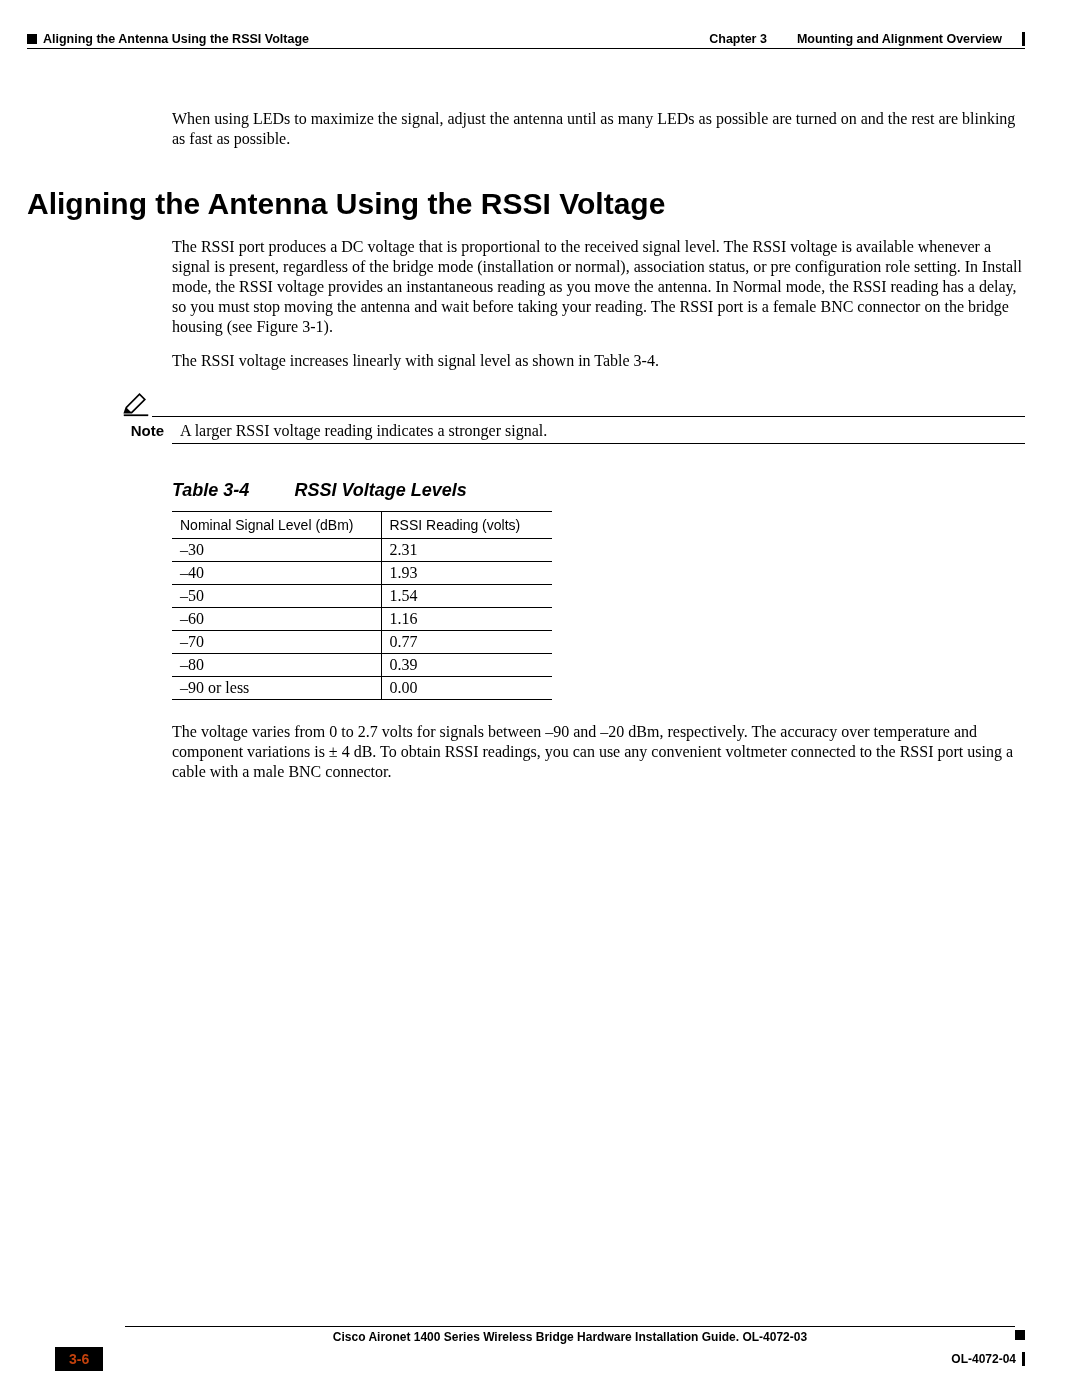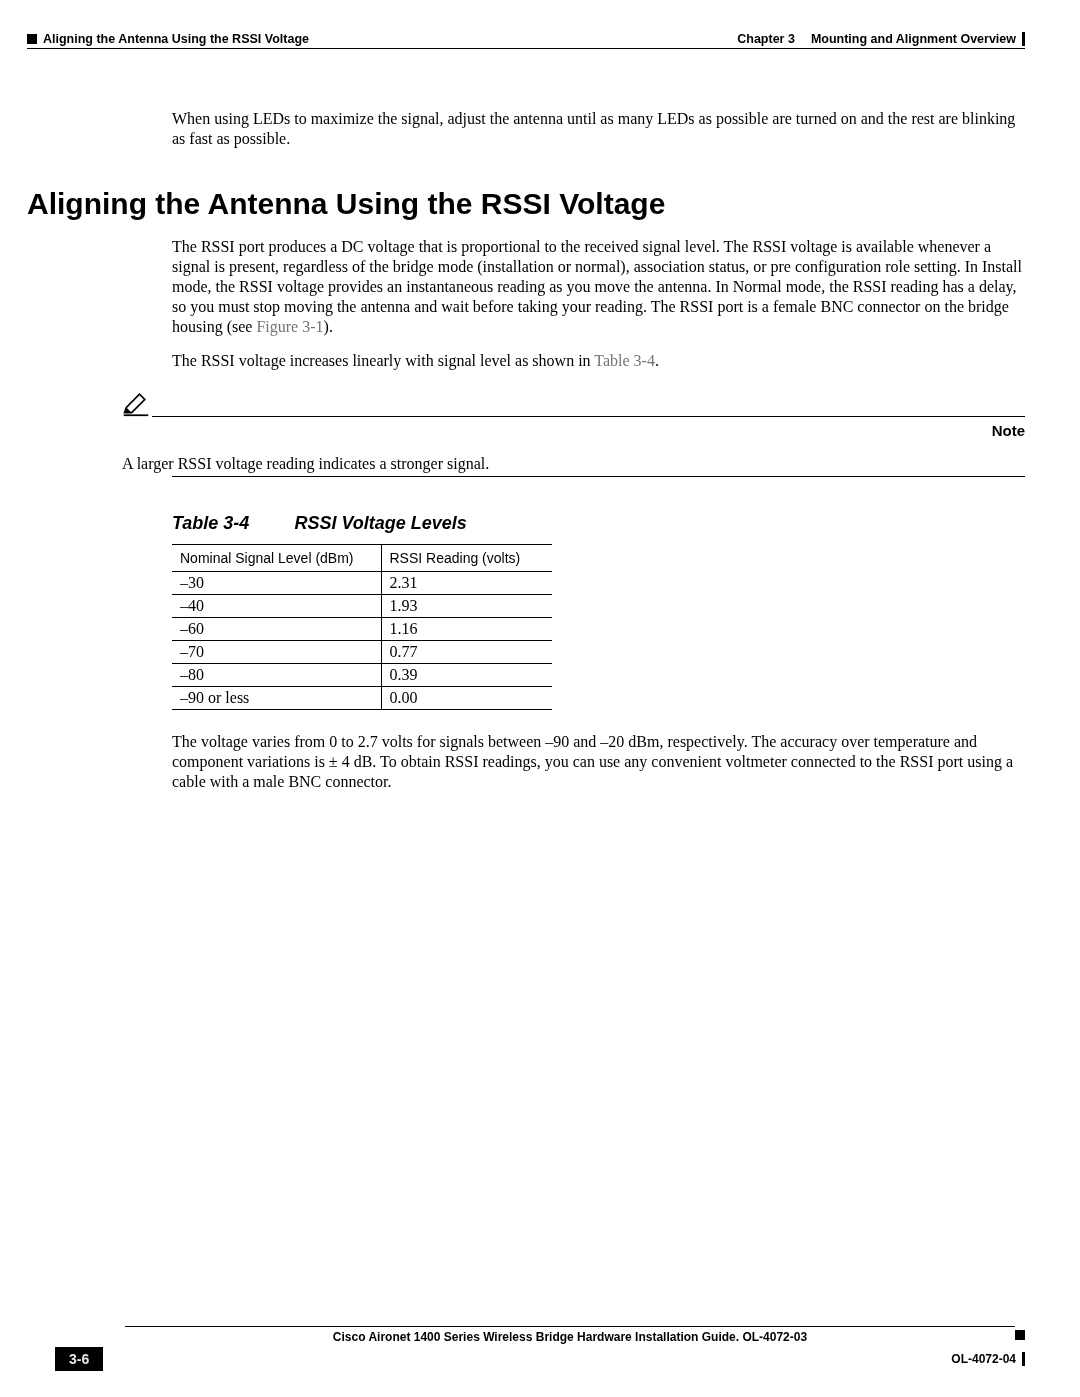--- a/index.html
+++ b/index.html
@@ -27,21 +27,21 @@
     margin-bottom: 2px;
   }
   .header-left {
     display: flex;
     align-items: center;
     gap: 6px;
   }
   .header-right {
     display: flex;
     align-items: center;
-    gap: 6px;
+    gap: 20px;
   }
   .sq {
     width: 10px;
     height: 10px;
     background: #000;
     display: inline-block;
   }
   .tick {
     width: 3px;
     height: 14px;
@@ -55,42 +55,41 @@
     margin: 0 0 60px 0;
   }
   .body-indent { margin-left: 145px; }
   .para { margin: 0 0 14px 0; line-height: 1.25; }
   h1 {
     font-family: Arial, Helvetica, sans-serif;
     font-weight: bold;
     font-size: 30px;
     margin: 38px 0 16px 0;
   }
-  a.xref { color: #737373; text-decoration: none; }
+  a.xref { color: #000000; text-decoration: none; }
 
   .note-block {
     margin-top: 18px;
     margin-left: 95px;
   }
   .note-icon-row {
     display: flex;
     align-items: flex-end;
     gap: 2px;
   }
   .note-rule-top {
     border: none;
     border-top: 1px solid #000;
     margin: 0;
     flex: 1;
   }
   .note-body {
     display: flex;
     gap: 16px;
     padding: 5px 0 3px 0;
-    flex-direction: column;
   }
   .note-label {
     font-family: Arial, Helvetica, sans-serif;
     font-weight: bold;
     font-size: 15px;
     min-width: 36px;
     text-align: right;
     margin-left: 6px;
   }
   .note-rule-bottom {
@@ -159,21 +158,21 @@
     flex: 1;
     margin-left: 70px;
   }
   .footer-bottom {
     display: flex;
     justify-content: space-between;
     align-items: center;
   }
   .page-num-box {
     background: #000;
-    color: #e5e5e5;
+    color: #c2410c;
     padding: 4px 14px;
     font-size: 14px;
   }
 </style>
 </head>
 <body>
 
 <div class="page">
 
   <div class="header-row">
@@ -238,20 +237,24 @@
       <tbody>
         <tr>
             <td>–30</td>
             <td>2.31</td>
           </tr>
         <tr>
             <td>–40</td>
             <td>1.93</td>
           </tr>
         <tr>
+            <td>–50</td>
+            <td>1.54</td>
+          </tr>
+        <tr>
             <td>–60</td>
             <td>1.16</td>
           </tr>
         <tr>
             <td>–70</td>
             <td>0.77</td>
           </tr>
         <tr>
             <td>–80</td>
             <td>0.39</td>

